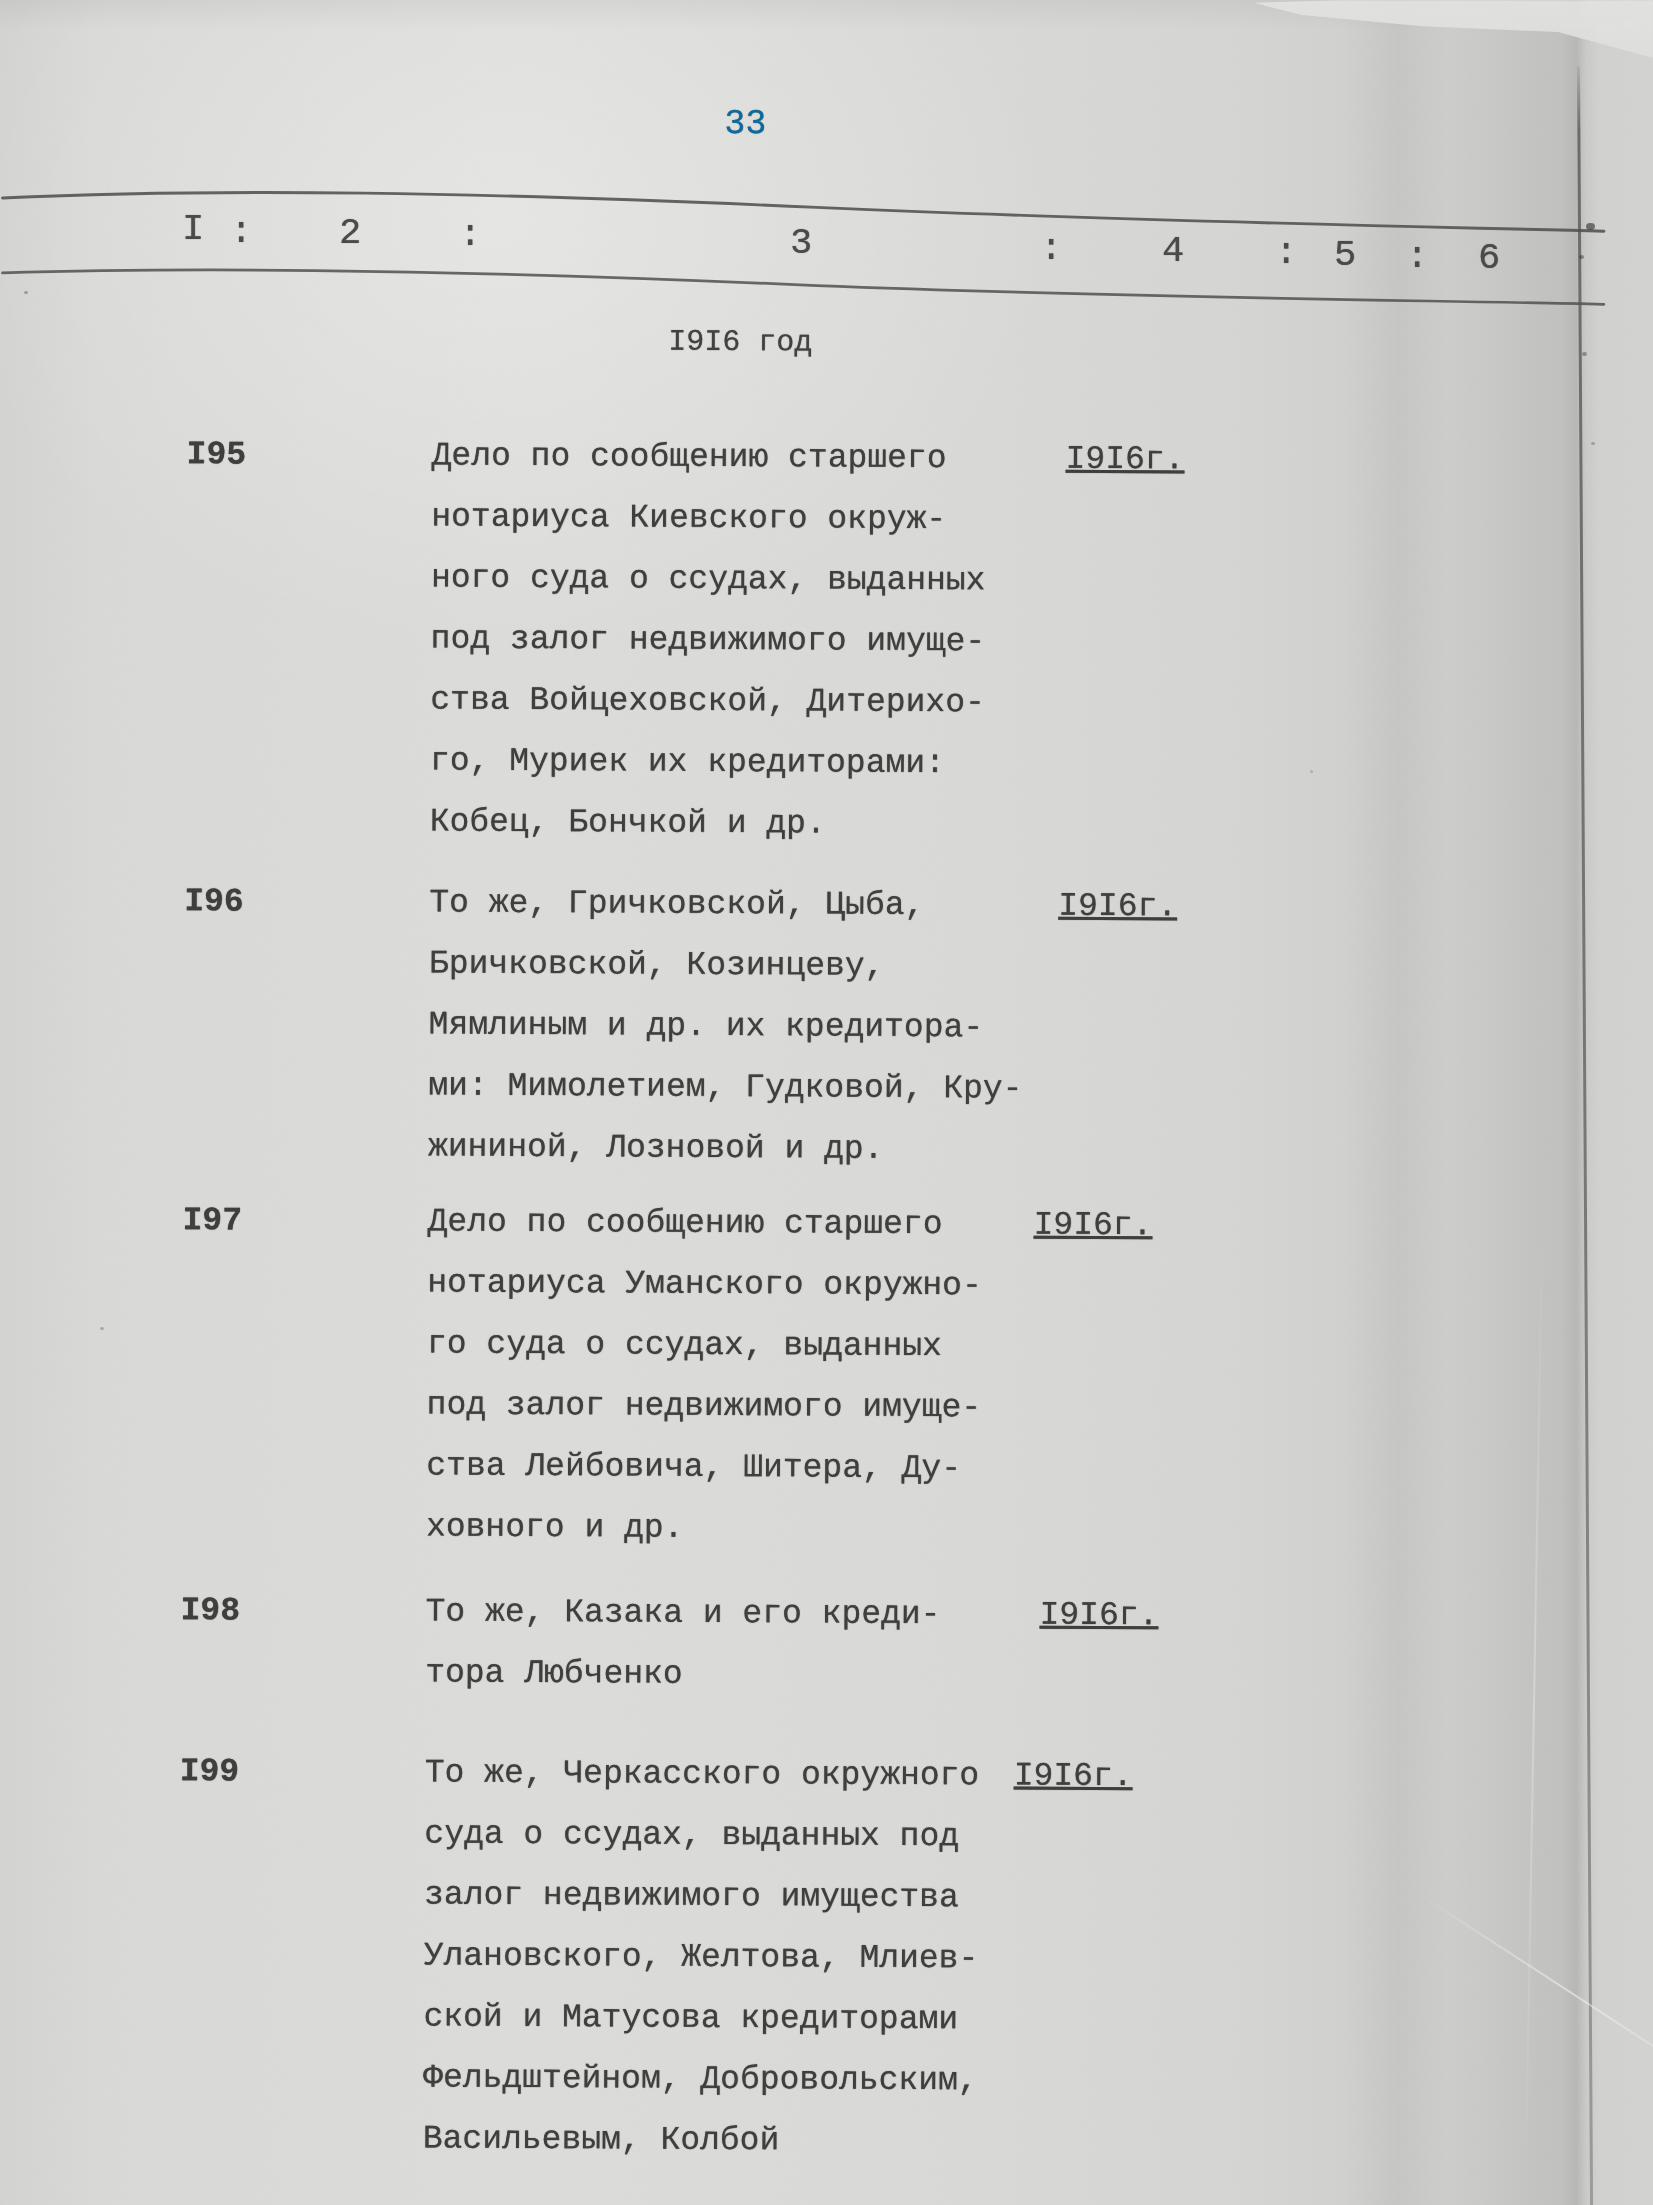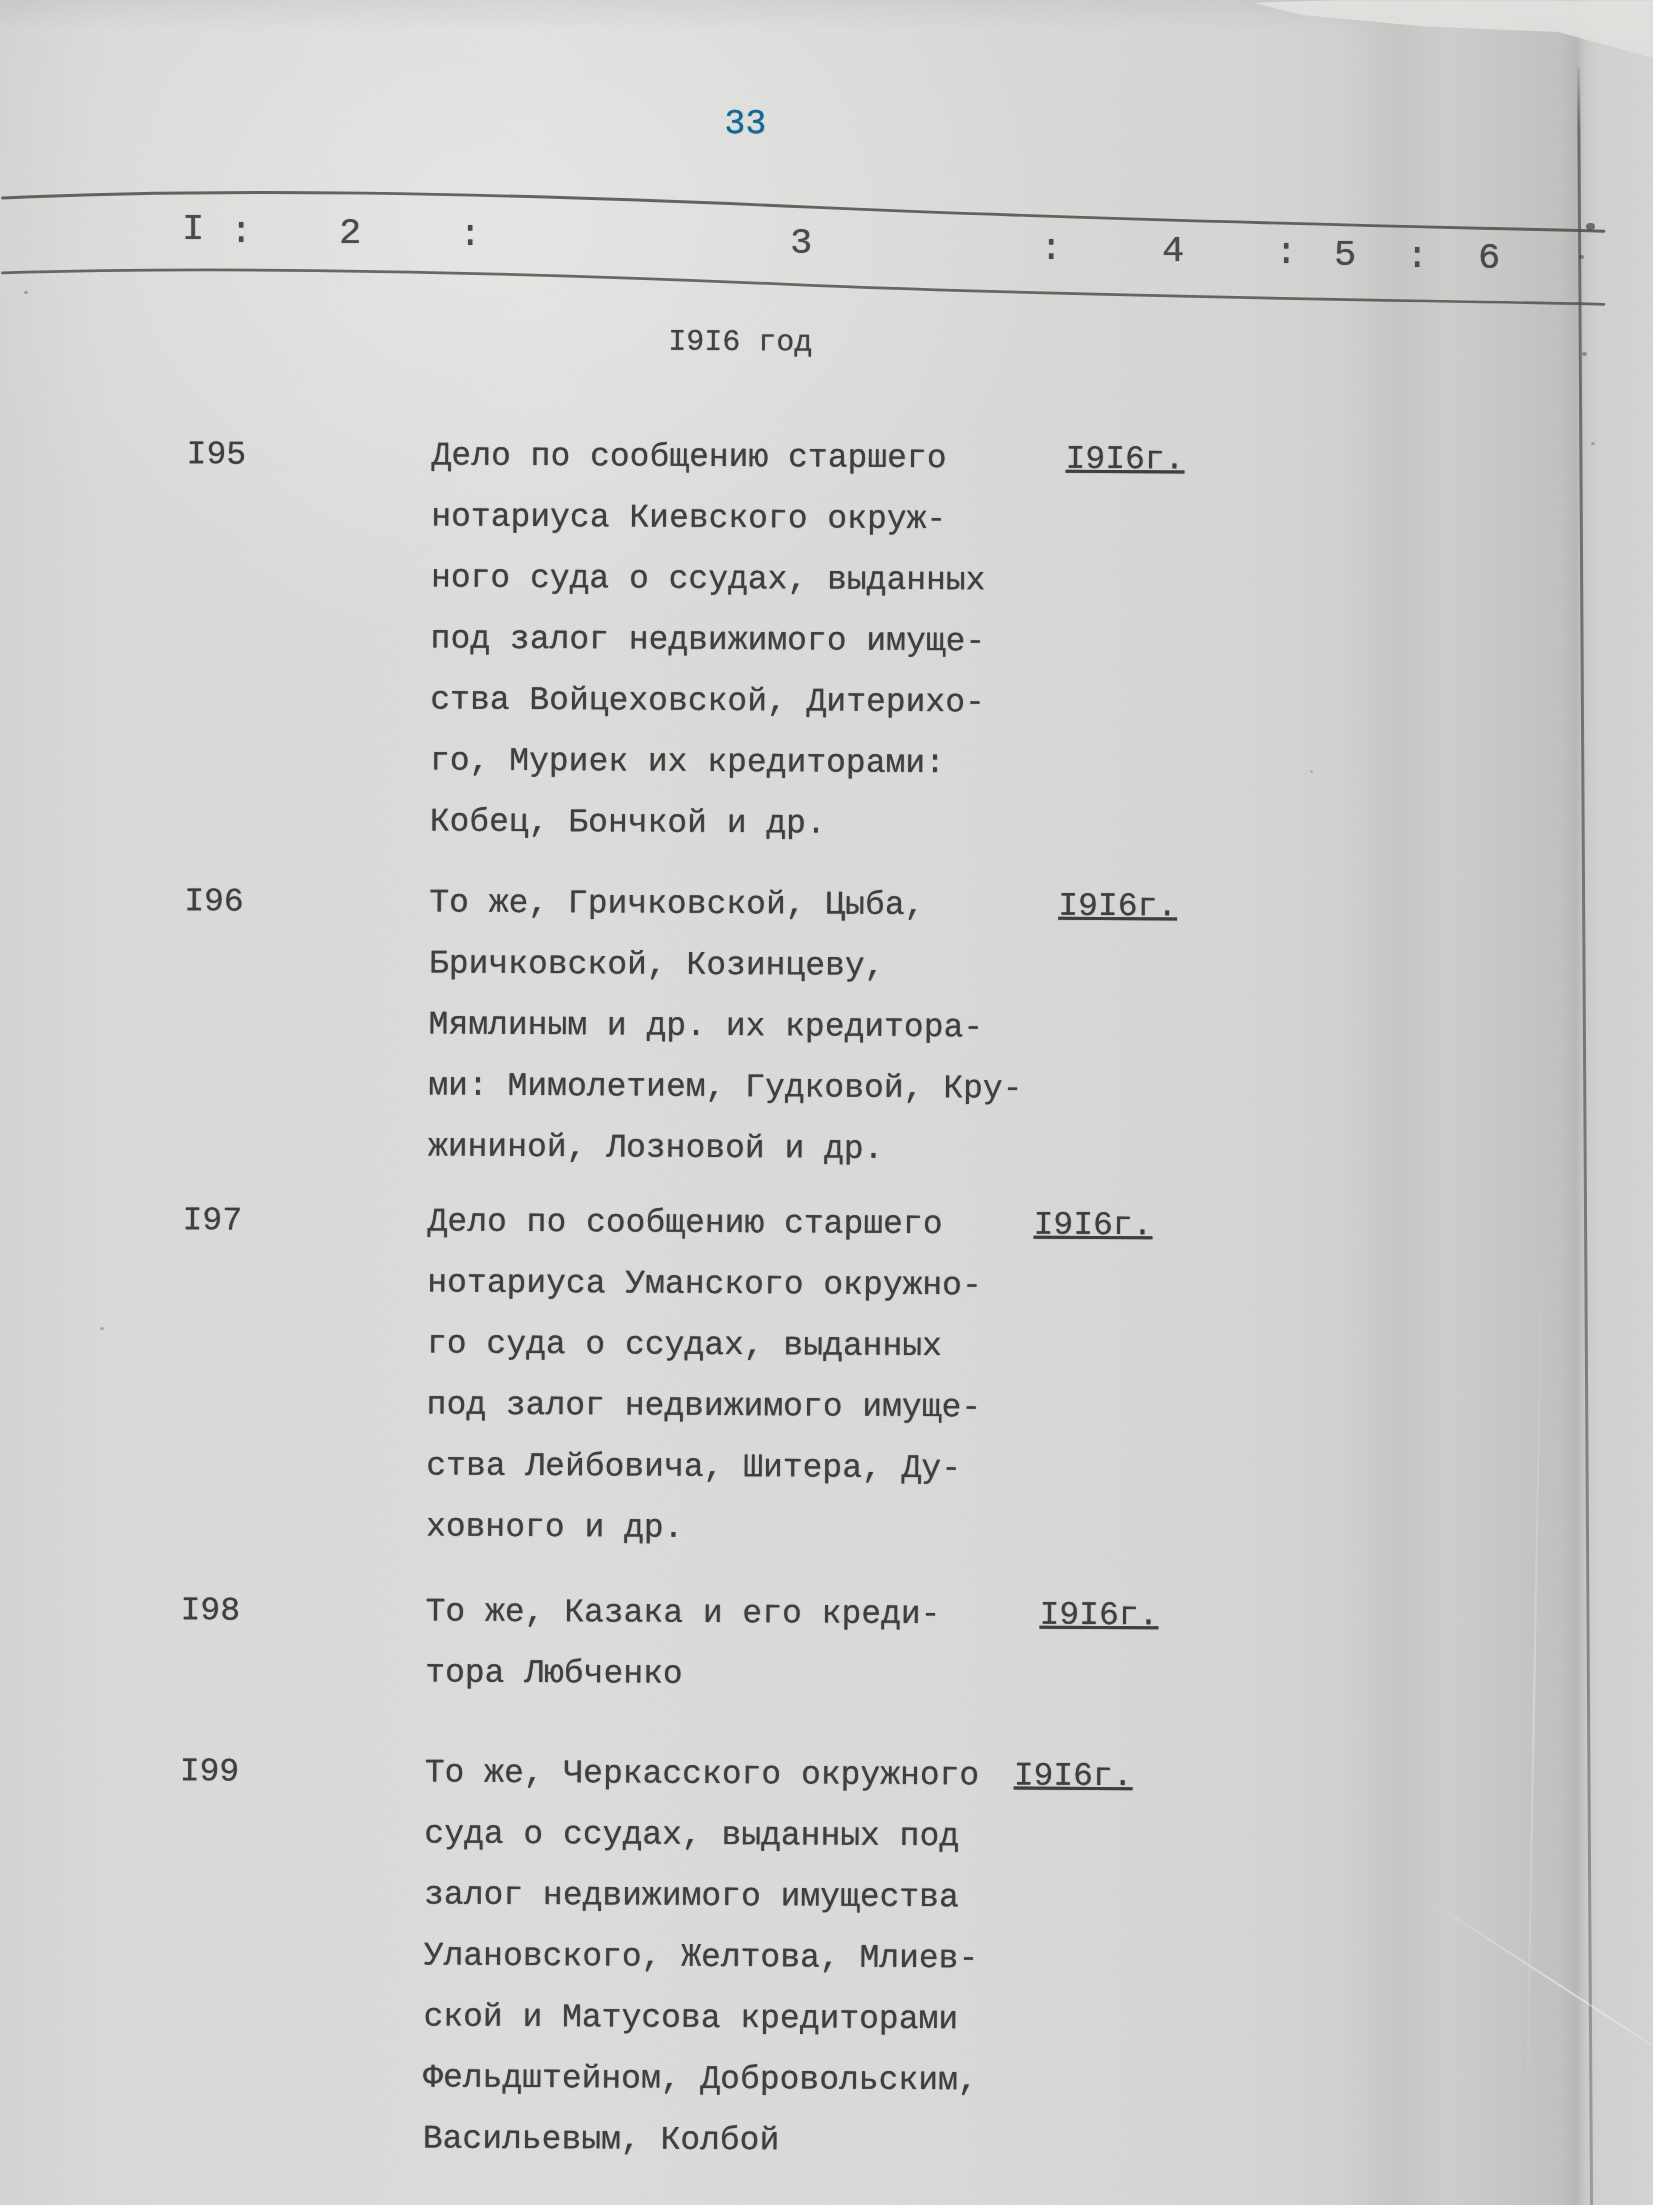--- a/index.html
+++ b/index.html
@@ -41,21 +41,21 @@
   .c4 {left:790px; top:222px;}
   .c5 {left:1040px;top:228px;}
   .c6 {left:1162px;top:230px;}
   .c7 {left:1275px;top:232px;}
   .c8 {left:1334px;top:234px;}
   .c9 {left:1406px;top:236px;}
   .c10{left:1478px;top:237px;}
   .typed{position:absolute;inset:0;transform:rotate(.3deg);transform-origin:340px 0;}
   .heading{position:absolute;left:670px;top:323px;font-size:30px;color:#3e3e3c;}
   .entry{position:absolute;left:0;width:1654px;font-size:33px;line-height:61px;color:#3b3b39;}
-  .entry .num {position:absolute;left:189px;top:0;}
+  .entry .num {position:absolute;left:189px;top:0;font-weight:bold;}
   .entry .desc{position:absolute;left:434px;top:0;width:664px;white-space:pre-line;}
   .entry .date{position:absolute;top:0;text-decoration:underline;}
   .e0{top:425px;}  .e0 .date{left:1068px;}
   .e1{top:872px;} .e1 .date{left:1063px;}
   .e2{top:1191px;} .e2 .date{left:1040px;}
   .e3{top:1581px;} .e3 .date{left:1048px;}
   .e4{top:1742px;} .e4 .date{left:1023px;}
   .speck{position:absolute;border-radius:50%;background:rgba(40,40,38,.6);}
   .sp1{left:1586px;top:223px;width:8.5px;height:6.8px;}
   .sp2{left:1579px;top:255px;width:5.1px;height:4.3px;background:rgba(40,40,38,.45);}

